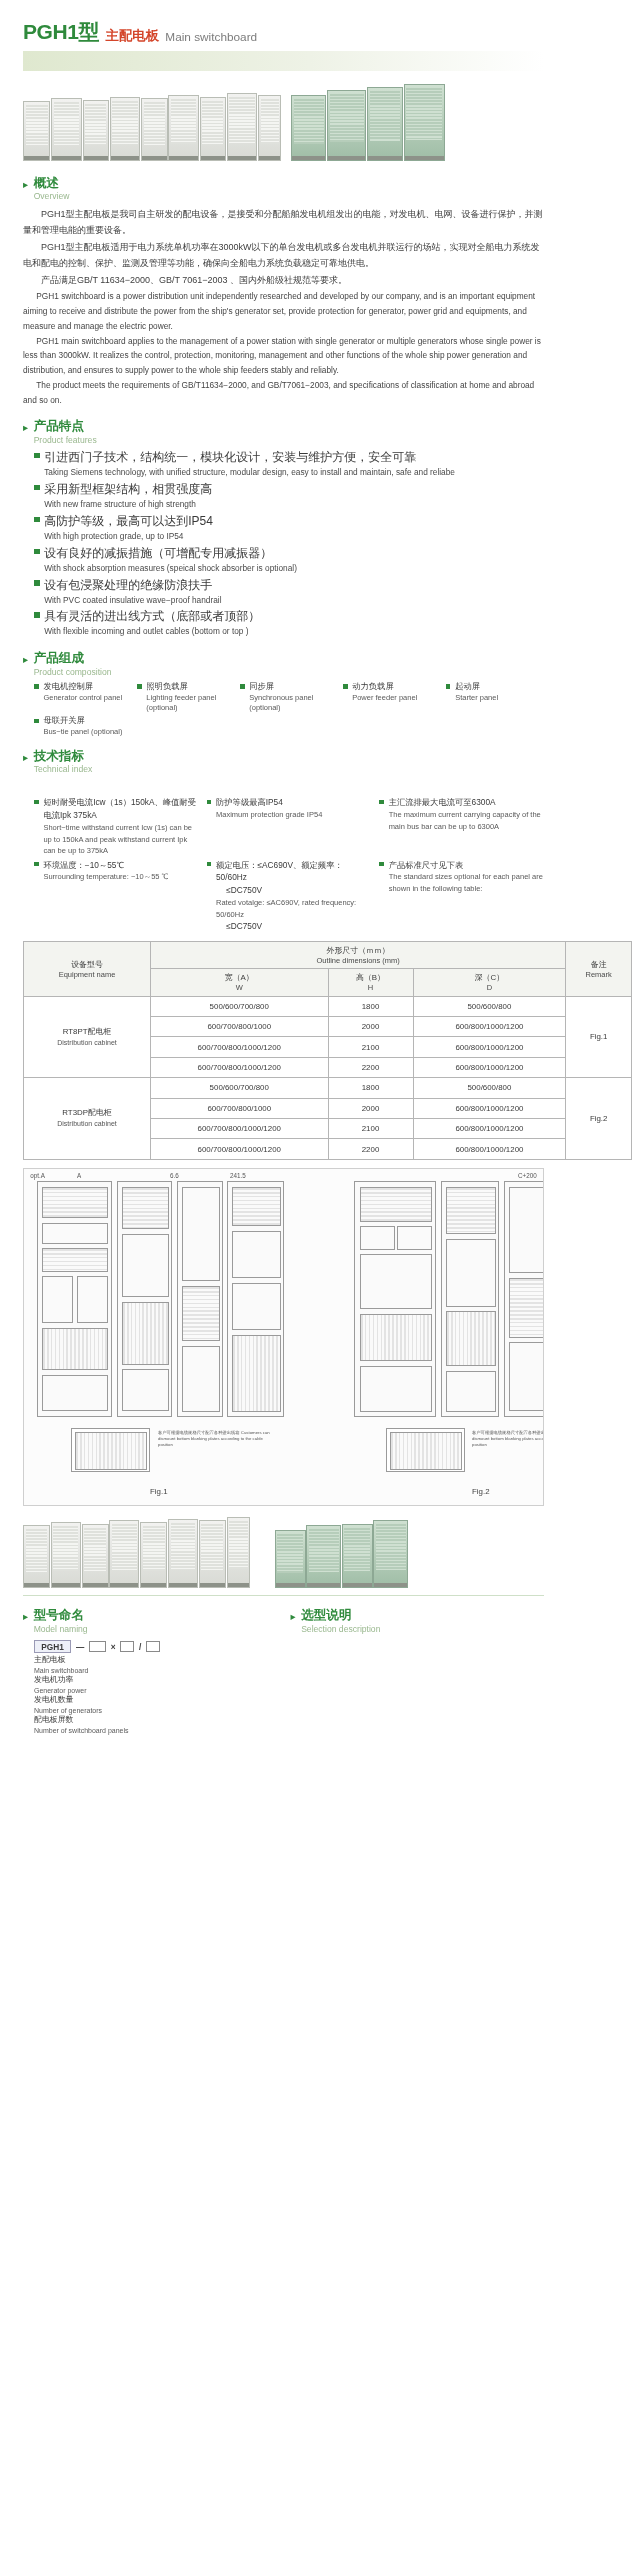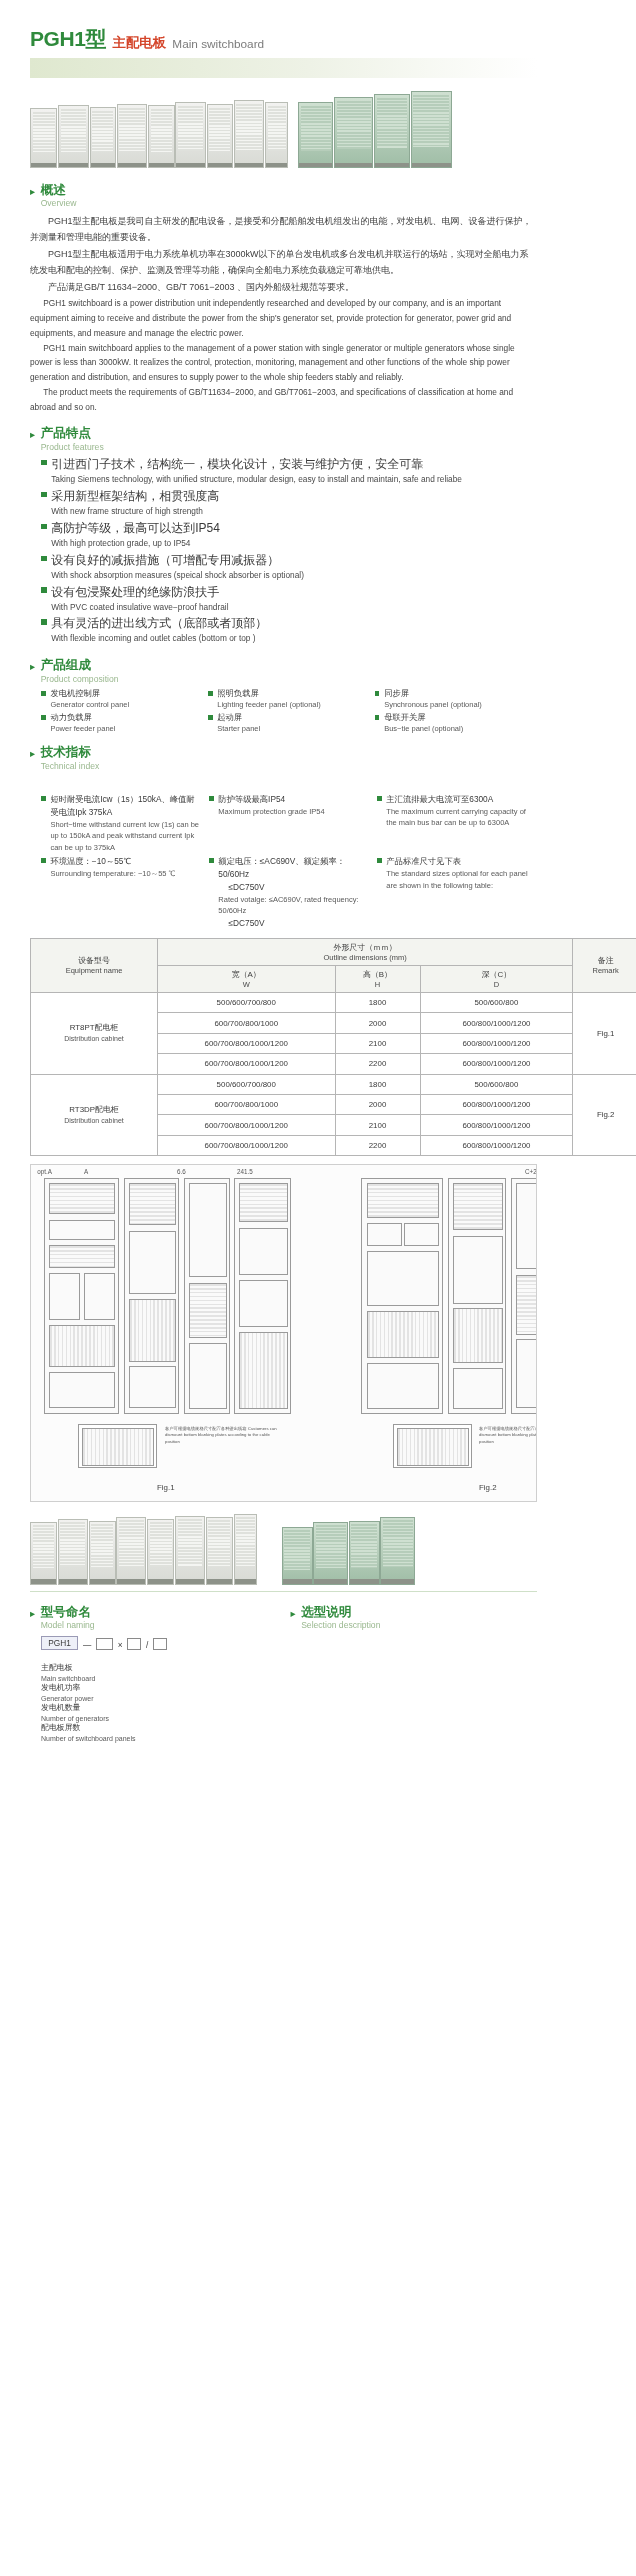--- a/index.html
+++ b/index.html
@@ -3,21 +3,21 @@
 <meta charset="utf-8">
 <style>
   * { box-sizing: border-box; }
   html, body { margin:0; padding:0; }
   body {
     width: 637px;
     font-family: "Liberation Sans", sans-serif;
     background: #ffffff;
     color: #3a3a3a;
   }
-  .page { width:567px; position:relative; padding:16px; }
+  .page { width:567px; position:relative; padding:9px; }
 
   
   .header { padding: 9.4px 14px 4.7px 14px; }
   .title-row { display:flex; align-items:flex-end; gap:6.3px; }
   .t-model {
     font-size: 21px;
     color:#2f8a3c;
     font-weight:bold;
     letter-spacing:-0.4px;
   }
@@ -61,21 +61,21 @@
   .para.en { text-indent: 1.6em; font-size:8.3px; line-height:1.8; color:#454545;}
 
   
   .feat { margin: 1.6px 0 0 11px; }
   .feat-item { margin-bottom:1.6px; }
   .feat-cn { font-size:12px; color:#3a3a3a; display:flex; gap:4.7px; align-items:flex-start;}
   .sq { width:5.5px; height:5.5px; background:#2f8a3c; display:inline-block; margin-top:3.9px; flex:none;}
   .feat-en { font-size:8.3px; color:#4a4a4a; margin-left:10.2px; line-height:1.6;}
 
   
-  .comp-grid { display:grid; grid-template-columns: 1fr 1fr 1fr; gap:1.6px 4.7px; margin-left:11px; margin-top:3.1px;}
+  .comp-grid { display:grid; grid-template-columns: 1fr 1fr 1fr 1fr 1fr; gap:1.6px 4.7px; margin-left:11px; margin-top:3.1px;}
   .comp-cell { display:flex; gap:4.7px; align-items:flex-start; }
   .comp-sq { width:4.7px; height:4.7px; background:#2f8a3c; margin-top:3.1px; flex:none;}
   .comp-txt .cn { font-size:8.3px; color:#3a3a3a; line-height:1.4;}
   .comp-txt .en { font-size:7.5px; color:#5a5a5a; line-height:1.4;}
 
   
   .tech-grid { display:grid; grid-template-columns: 1fr 1fr 1fr; gap:1.6px 7.9px; margin-left:11px; margin-top:21px;}
   .tech-cell { display:flex; gap:4.7px; align-items:flex-start;}
   .tech-txt { font-size:8.3px; line-height:1.55;}
   .tech-txt .en { font-size:7.5px; color:#5a5a5a;}
@@ -104,21 +104,21 @@
 
   
   .bot-photos { display:flex; gap:7.9px; margin: 7.9px 14px 0 14px; align-items:flex-end;}
   .bp-a { width: 244px; height: 75px;}
   .bp-b { width: 134px; height: 68px;}
 
   
   .two-col { display:flex; gap:14px; padding: 4.7px 14px 14px 14px; }
   .col { flex:1; }
   .naming { margin-left:11px; margin-top:4.7px; font-size:8.3px;}
-  .nm-row { display:flex; align-items:flex-end; gap:4.7px; margin-bottom:13px;}
+  .nm-row { display:flex; align-items:center; gap:4.7px; margin-bottom:1px;font-weight:bold;}
   .nm-box { border:0.8px solid #8a8a8a; background:#fff; min-width:14px; height:11.8px; display:inline-block;}
   .nm-code { border:0.8px solid #9a9ab5; background:#eef0f8; padding:0.8px 6.3px; font-size:8.3px;}
   .nm-lbl .cn { font-size:7.9px; }
   .nm-lbl .en { font-size:7px; color:#5a5a5a;}
   .nm-tree { margin-top:1.6px; }
   .nm-leaf { display:flex; gap:4.7px; font-size:7.9px; line-height:1.35; }
   .nm-leaf .en { font-size:7px; color:#5a5a5a;}
   .sel-body { margin-left:11px; margin-top:4.7px; }
   .sel-cn { font-size:8.3px; line-height:1.7;}
   .sel-en { font-size:7.9px; line-height:1.7; color:#454545; text-indent:1.4em;}

